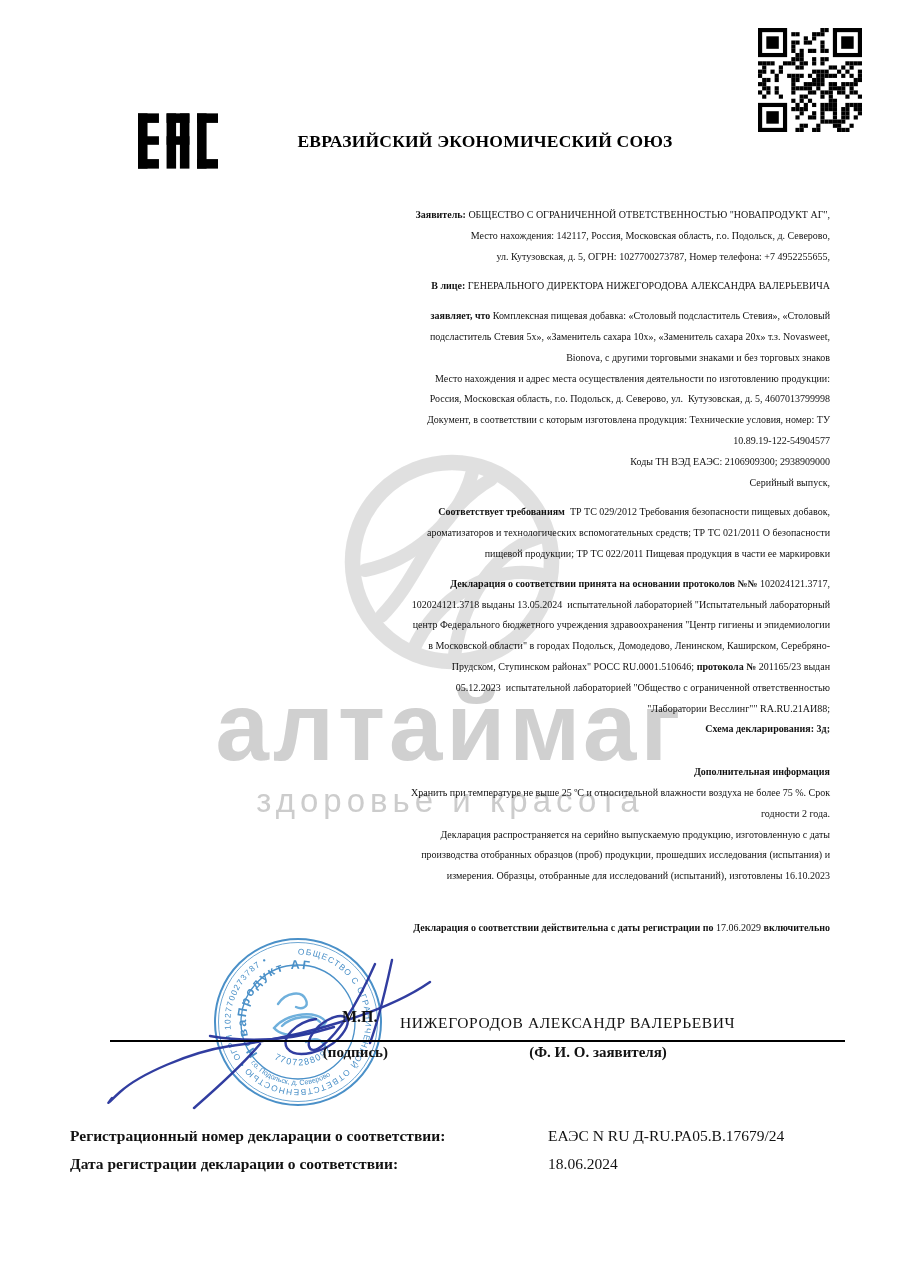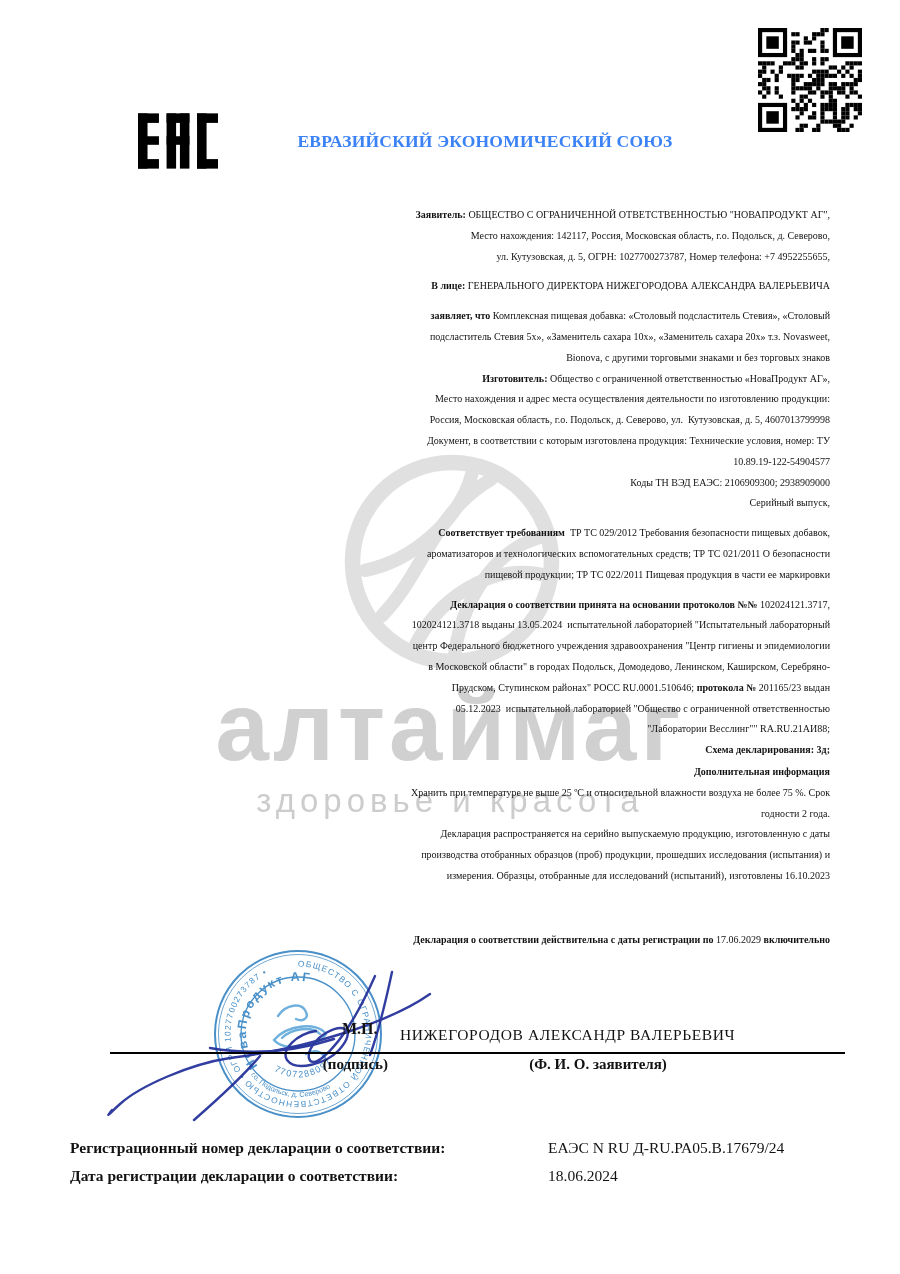--- a/index.html
+++ b/index.html
@@ -16,26 +16,26 @@
     font-family:"Liberation Sans",sans-serif;font-size:33px;color:#bcbcbc;
     letter-spacing:5px;opacity:.75;}
 
   
   .content{position:absolute;inset:0;z-index:2;padding:0 70px;}
 
   .header{position:relative;height:205px;}
   .eac{position:absolute;left:68px;top:112px;width:80px;height:58px;}
   .qr{position:absolute;left:688px;top:28px;width:104px;height:104px;background:#fff;}
   .titles{position:absolute;left:0;right:0;top:126px;text-align:center;transform:translateX(35px);}
-  .title-line{font-size:17.5px;font-weight:bold;line-height:30px;letter-spacing:.2px;color:#3b82f6;}
+  .title-line{font-size:17.5px;font-weight:bold;line-height:30px;letter-spacing:.2px;color:#000000;}
 
   .para{margin:0 0 9px 0;}
   .tline{white-space:pre;font-size:10px;line-height:20.8px;text-align:right;}
   .tline .b{font-weight:bold;}
-  .validity{margin-top:43px;}
+  .validity{margin-top:31px;}
 
   
   .sig-block{position:relative;height:172px;margin-top:4px;}
   .stamp{position:absolute;left:142px;top:-12px;width:172px;height:172px;}
   .ink{position:absolute;left:20px;top:0;width:420px;height:172px;}
   .sign-line-left{position:absolute;left:40px;top:92px;width:278px;border-bottom:2px solid #000;}
   .sign-caption{position:absolute;left:40px;top:96px;width:278px;text-align:right;
     font-weight:bold;font-size:15px;}
   .mp{position:absolute;left:272px;top:60px;font-weight:bold;font-size:16px;z-index:3;}
   .sign-line-right{position:absolute;left:318px;top:92px;width:457px;border-bottom:2px solid #000;}
@@ -310,34 +310,33 @@
         <div class="tline"><span class="r">Место нахождения: 142117, Россия, Московская область, г.о. Подольск, д. Северово,</span></div>
         <div class="tline"><span class="r">ул. Кутузовская, д. 5, ОГРН: 1027700273787, Номер телефона: +7 4952255655,</span></div>
       </div>
     <div class="para">
         <div class="tline"><span class="b">В лице:</span><span class="r"> ГЕНЕРАЛЬНОГО ДИРЕКТОРА НИЖЕГОРОДОВА АЛЕКСАНДРА ВАЛЕРЬЕВИЧА</span></div>
       </div>
     <div class="para">
         <div class="tline"><span class="b">заявляет, что</span><span class="r"> Комплексная пищевая добавка: «Столовый подсластитель Стевия», «Столовый</span></div>
         <div class="tline"><span class="r">подсластитель Стевия 5х», «Заменитель сахара 10х», «Заменитель сахара 20х» т.з. Novasweet,</span></div>
         <div class="tline"><span class="r">Bionova, с другими торговыми знаками и без торговых знаков</span></div>
-        <div class="tline"><span class="b">Изготовитель:</span><span class="r"> Общество с ограниченной ответственностью «НоваПродукт АГ»,</span></div>
         <div class="tline"><span class="r">Место нахождения и адрес места осуществления деятельности по изготовлению продукции:</span></div>
         <div class="tline"><span class="r">Россия, Московская область, г.о. Подольск, д. Северово, ул.  Кутузовская, д. 5, 4607013799998</span></div>
         <div class="tline"><span class="r">Документ, в соответствии с которым изготовлена продукция: Технические условия, номер: ТУ</span></div>
         <div class="tline"><span class="r">10.89.19-122-54904577</span></div>
         <div class="tline"><span class="r">Коды ТН ВЭД ЕАЭС: 2106909300; 2938909000</span></div>
         <div class="tline"><span class="r">Серийный выпуск,</span></div>
       </div>
     <div class="para">
         <div class="tline"><span class="b">Соответствует требованиям</span><span class="r">  ТР ТС 029/2012 Требования безопасности пищевых добавок,</span></div>
         <div class="tline"><span class="r">ароматизаторов и технологических вспомогательных средств; ТР ТС 021/2011 О безопасности</span></div>
         <div class="tline"><span class="r">пищевой продукции; ТР ТС 022/2011 Пищевая продукция в части ее маркировки</span></div>
       </div>
-    <div class="para" style="margin-bottom:1px">
+    <div class="para" style="margin-bottom:22px">
         <div class="tline"><span class="b">Декларация о соответствии принята на основании протоколов №№</span><span class="r"> 102024121.3717,</span></div>
         <div class="tline"><span class="r">102024121.3718 выданы 13.05.2024  испытательной лабораторией "Испытательный лабораторный</span></div>
         <div class="tline"><span class="r">центр Федерального бюджетного учреждения здравоохранения "Центр гигиены и эпидемиологии</span></div>
         <div class="tline"><span class="r">в Московской области" в городах Подольск, Домодедово, Ленинском, Каширском, Серебряно-</span></div>
         <div class="tline"><span class="r">Прудском, Ступинском районах" РОСС RU.0001.510646; </span><span class="b">протокола №</span><span class="r"> 201165/23 выдан</span></div>
         <div class="tline"><span class="r">05.12.2023  испытательной лабораторией "Общество с ограниченной ответственностью</span></div>
         <div class="tline"><span class="r">"Лаборатории Весслинг"" RA.RU.21АИ88;</span></div>
         <div class="tline"><span class="b">Схема декларирования: 3д;</span></div>
       </div>
     <div class="para" style="margin-bottom:0">

